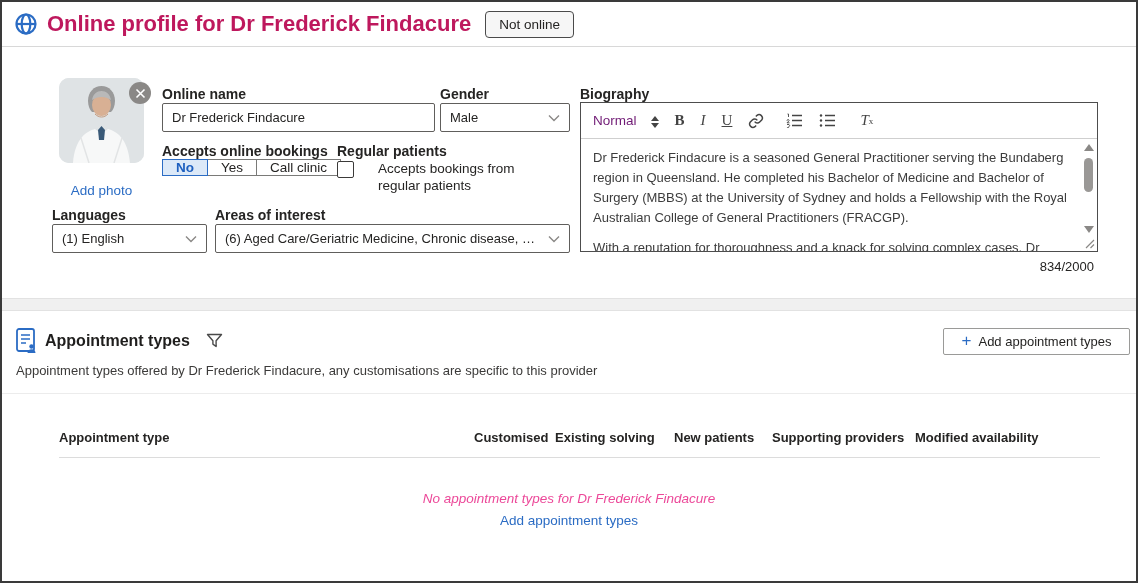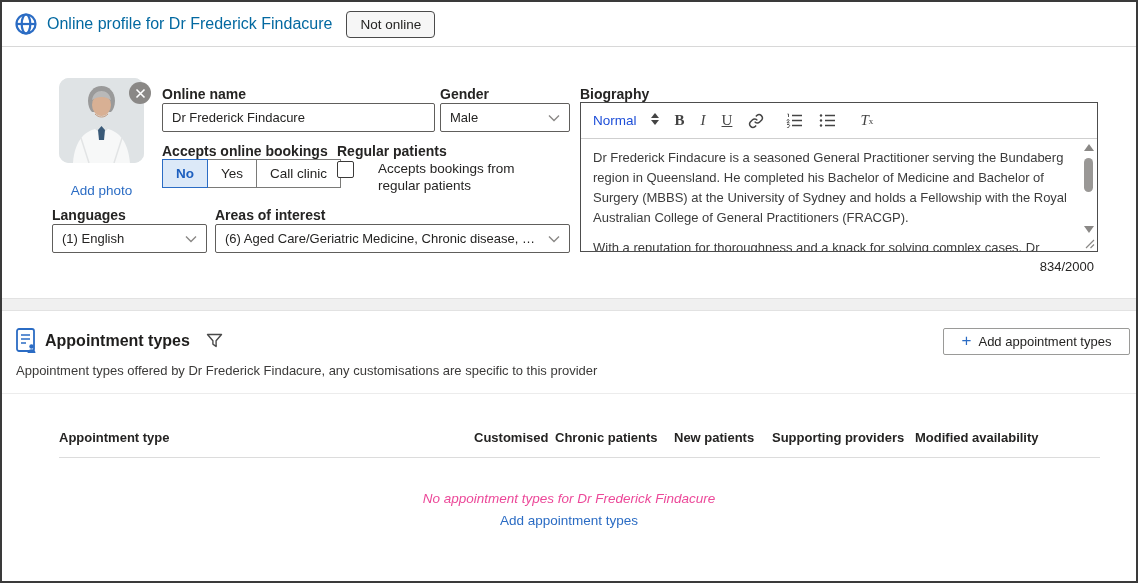--- a/index.html
+++ b/index.html
@@ -8,21 +8,21 @@
   .page {
     position:relative; width:1138px; height:583px;
     border:2px solid #3a3a3a; background:#fff; overflow:hidden;
   }
   
   .hdr {
     position:absolute; top:0; left:0; right:0; height:45px;
     border-bottom:1px solid #d8d8d8; display:flex; align-items:center; padding-left:12px;
   }
   .hdr .globe { width:24px; height:24px; margin-right:9px; flex:0 0 auto; }
-  .hdr-title { font-size:16px; font-weight:normal; color:#0369a1; }
+  .hdr-title { font-size:22px; font-weight:bold; color:#be185d; }
   .status-badge {
     margin-left:14px; font-size:13.5px; color:#252423;
     border:1px solid #4a4a4a; border-radius:4px; background:#f6f6f6;
     padding:4px 13px; line-height:17px;
   }
   
   .flabel { position:absolute; font-size:14px; font-weight:bold; color:#252423; white-space:nowrap; }
   .tbox {
     position:absolute; height:29px; border:1px solid #605e5c; background:#fff;
     font-size:13px; color:#252423; display:flex; align-items:center; padding:0 9px;
@@ -36,33 +36,33 @@
   .photo { position:absolute; left:57px; top:76px; width:85px; height:85px; border-radius:10px; overflow:hidden; background:#dfe3e5; }
   .xbtn {
     position:absolute; left:127px; top:80px; width:22px; height:22px; border-radius:50%;
     background:#8a8886; display:flex; align-items:center; justify-content:center;
   }
   .addphoto { position:absolute; left:57px; top:181px; width:85px; text-align:center;
     font-size:13.5px; color:#2b6cc4; cursor:pointer; }
   
   .seg { position:absolute; left:160px; top:157px; display:flex; }
   .seg-btn {
-    height:29px; border:1px solid #7a7a78; background:#fff; font-size:13.5px; color:#252423;
+    height:17px; border:1px solid #7a7a78; background:#fff; font-size:13.5px; color:#252423;
     display:flex; align-items:center; justify-content:center; margin-left:-1px; padding:0 13px;
   }
   .seg-btn:first-child { margin-left:0; }
   .seg-btn.sel { background:#dce9f8; color:#1d5fbf; border-color:#2b6cc4; z-index:2; font-weight:bold; }
   
   .cbrow { position:absolute; left:335px; top:158px; width:205px; display:flex;gap:16px; }
   .cb { width:17px; height:17px; border:1px solid #3b3a39; background:#fff; border-radius:2px; flex:0 0 auto; margin-top:1px; }
   .cbl { font-size:13.5px; color:#252423; margin-left:8px; line-height:17px; }
   
   .bio { position:absolute; left:578px; top:100px; width:518px; height:150px; border:1px solid #4d4d4d; background:#fff; }
   .bio-toolbar { height:36px; border-bottom:1px solid #cfcfcf; display:flex; align-items:center; padding:0 12px; color:#444; }
-  .tb-style { font-size:13.5px; color:#1d4ed8; display:flex; align-items:flex-start; }
+  .tb-style { font-size:13.5px; color:#701a75; display:flex; align-items:flex-end; }
   .sortglyph { display:inline-flex; flex-direction:column; margin-left:14px; }
   .tri-up { width:0; height:0; border-left:4px solid transparent; border-right:4px solid transparent; border-bottom:5px solid #444; margin-bottom:2px; }
   .tri-dn { width:0; height:0; border-left:4px solid transparent; border-right:4px solid transparent; border-top:5px solid #444; }
   .tb-btn { margin-left:16px; font-size:15px; color:#444; display:flex; align-items:center; cursor:pointer; }
   .tb-b { font-weight:bold; font-family:"Liberation Serif", serif; }
   .tb-i { font-style:italic; font-family:"Liberation Serif", serif; }
   .tb-u { text-decoration:underline; font-family:"Liberation Serif", serif; }
   .tb-tx { font-style:italic; font-family:"Liberation Serif", serif; }
   .tb-tx sub { font-size:9px; font-style:normal; }
   .bio-body { position:relative; height:112px; overflow:hidden; }
@@ -246,21 +246,21 @@
   <div class="add-btn">
     <span class="plus">+</span>
     <span class="albl">Add appointment types</span>
   </div>
   <div class="appt-sub">Appointment types offered by Dr Frederick Findacure, any customisations are specific to this provider</div>
 
   <div class="full-line"></div>
 
   <div class="th" style="left:57px;">Appointment type</div>
   <div class="th" style="left:472px;">Customised</div>
-  <div class="th" style="left:553px;">Chronic patients</div>
+  <div class="th" style="left:553px;">Existing solving</div>
   <div class="th" style="left:672px;">New patients</div>
   <div class="th" style="left:770px;">Supporting providers</div>
   <div class="th" style="left:913px;">Modified availability</div>
   <div class="th-line"></div>
 
   <div class="empty-msg">No appointment types for Dr Frederick Findacure</div>
   <div class="empty-link">Add appointment types</div>
 
 </div>
 

